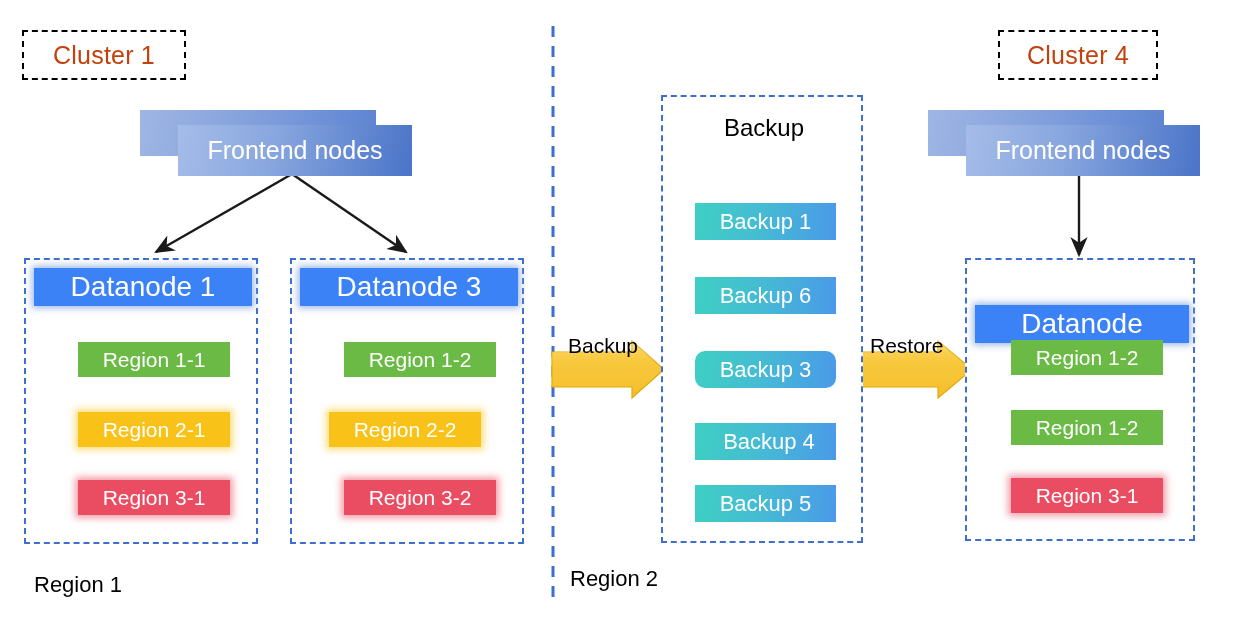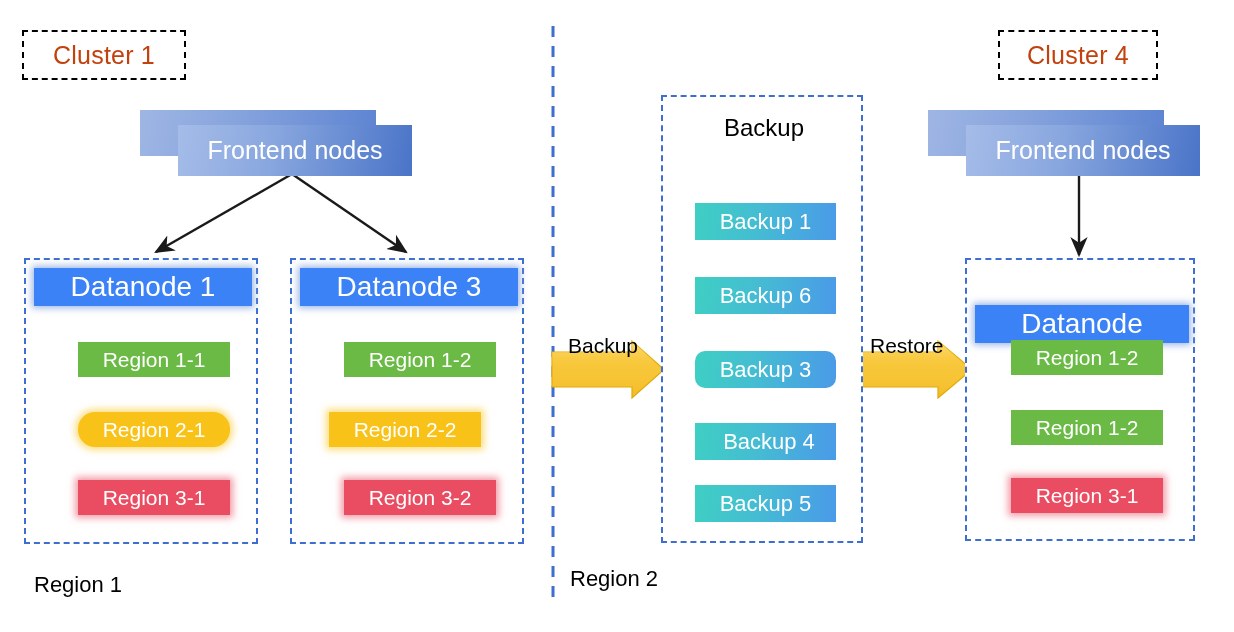--- a/index.html
+++ b/index.html
@@ -177,21 +177,21 @@
     </div>
   </div>
 
   <div class="abs blue-dashed" style="left:24px; top:258px; width:234px; height:286px;">
     <div class="abs datanode-bar" style="left:8px; top:8px; width:218px; height:38px;">
       <span>Datanode 1</span>
     </div>
     <div class="abs region-chip region-green" style="left:52px; top:82px; width:152px; height:35px;">
       <span>Region 1-1</span>
     </div>
-    <div class="abs region-chip region-yellow" style="left:52px; top:152px; width:152px; height:35px;border-radius:17px;">
+    <div class="abs region-chip region-yellow" style="left:52px; top:152px; width:152px; height:35px;">
       <span>Region 2-1</span>
     </div>
     <div class="abs region-chip region-red" style="left:52px; top:220px; width:152px; height:35px;">
       <span>Region 3-1</span>
     </div>
   </div>
 
   <div class="abs blue-dashed" style="left:290px; top:258px; width:234px; height:286px;">
     <div class="abs datanode-bar" style="left:8px; top:8px; width:218px; height:38px;">
       <span>Datanode 3</span>

